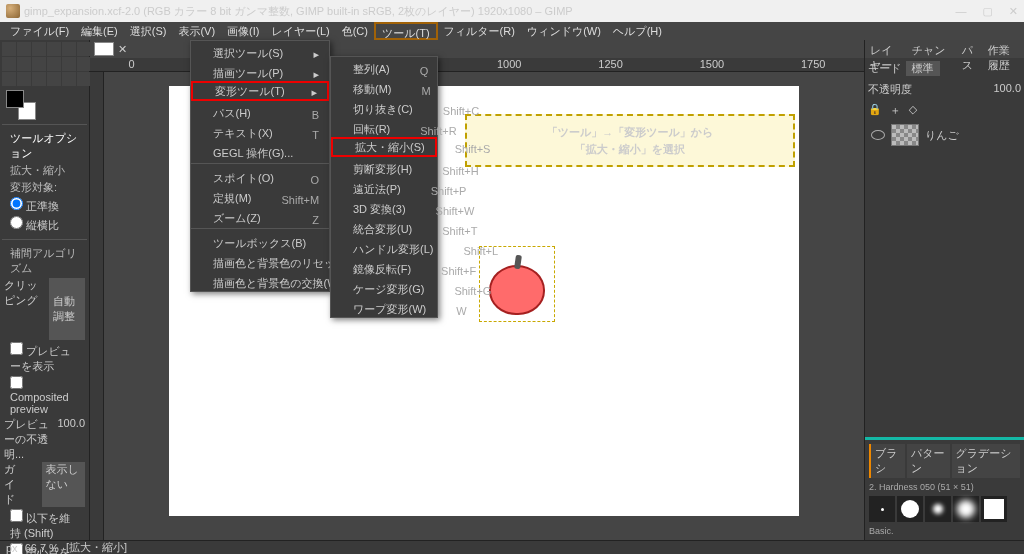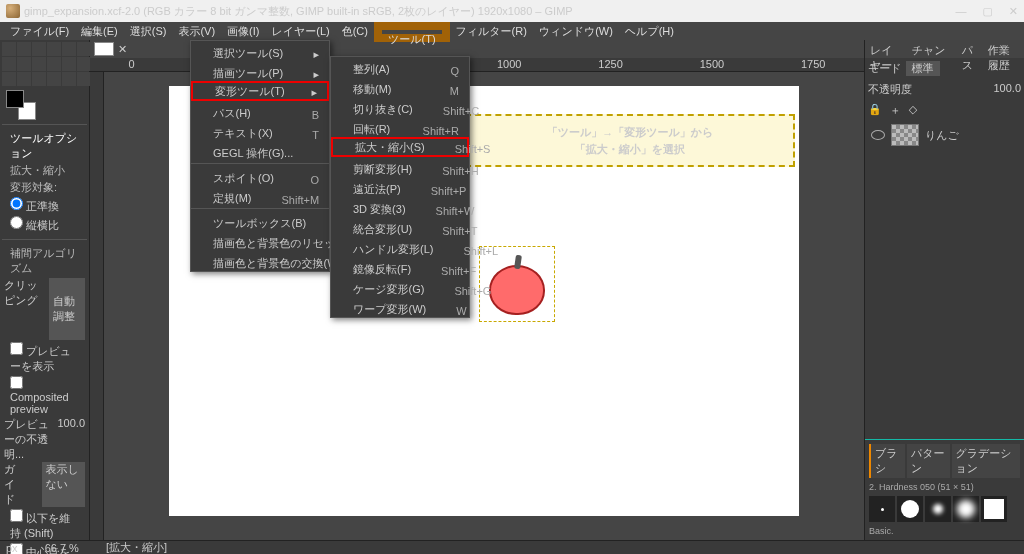--- a/index.html
+++ b/index.html
@@ -2,21 +2,21 @@
 <html><head>
 <meta charset="utf-8">
 <style>
 *{margin:0;padding:0;box-sizing:border-box;font-family:"MS Gothic","Meiryo",sans-serif;font-size:11px;color:#ccc}
 body{background:#454545;width:1024px;height:554px;overflow:hidden;position:relative}
 .titlebar{height:22px;background:#f0f0f0;display:flex;align-items:center;padding:0 6px;color:#333}
 .titlebar .icon{width:14px;height:14px;margin-right:4px;background:radial-gradient(circle at 30% 30%,#d6af7a,#8b6534);border-radius:2px}
 .title-controls{margin-left:auto;display:flex;gap:16px;color:#555}
 .menubar{height:18px;background:#454545;display:flex;padding-left:4px}
 .menubar span{padding:2px 6px;color:#ddd}
-.tools-highlight{border:8px solid #a16207;padding:0 4px}
+.tools-highlight{border:2px solid #a16207;padding:0 4px}
 .workspace{display:flex;height:calc(100% - 54px)}
 .left-panel{width:90px;background:#3a3a3a;border-right:1px solid #222;padding:2px}
 .toolbox{display:grid;grid-template-columns:repeat(6,14px);gap:1px;margin-bottom:4px}
 .tool{height:14px;background:#444}
 .fgbg{position:relative;width:30px;height:30px;margin:4px}
 .fgbg .fg,.fgbg .bg{width:18px;height:18px;position:absolute;border:1px solid #888}
 .fgbg .bg{right:0;bottom:0;background:#fff}
 .fgbg .fg{left:0;top:0;background:#000}
 .opt-section{border-top:1px solid #555;padding:4px 2px;font-size:9px}
 .opt-section label{display:block;margin:2px 6px;color:#bbb}
@@ -32,35 +32,35 @@
 .apple{width:56px;height:50px;background:#ff6b6b;border:2px solid #a52020;border-radius:50% 50% 48% 48%;margin:18px auto 0;position:relative}
 .apple:before{content:'';position:absolute;top:-12px;left:24px;width:6px;height:14px;background:#555;border-radius:2px;transform:rotate(8deg)}
 .annotation{position:absolute;right:4px;top:28px;width:330px;border:2px dashed #c0a000;background:#fdf8d8;color:#003a8c;font-size:17px;font-weight:bold;text-align:center;padding:8px 4px;line-height:1.5}
 .menu{position:absolute;background:#3a3a3a;border:1px solid #555;box-shadow:2px 2px 6px rgba(0,0,0,.5);z-index:20}
 .menu-row{display:flex;align-items:flex-end;height:20px;padding:0 10px 0 22px;color:#ddd;white-space:nowrap;position:relative}
 .menu-row .sc{margin-left:auto;padding-left:30px;color:#aaa}
 .menu-row .ar{margin-left:auto;padding-left:20px}
 .menu-sep{height:1px;background:#555;margin:2px 0}
 .menu-hl{border:2px solid #e00}
 .menu1{left:190px;top:40px;width:140px}
-.menu2{left:330px;top:56px;width:140px}
+.menu2{left:330px;top:56px;width:108px}
 .right-panel{width:160px;background:#3a3a3a;border-left:1px solid #222;display:flex;flex-direction:column}
 .rp-tabs{height:18px;display:flex;background:#333;font-size:9px}
 .rp-tabs span{padding:3px 5px;background:#444}
 .mode-row{display:flex;padding:3px;gap:4px;font-size:9px}
 .layer-item{display:flex;align-items:center;gap:6px;padding:3px 6px}
 .eye{width:14px;height:10px;border:1px solid #aaa;border-radius:50%}
 .layer-thumb{width:28px;height:22px;background:repeating-conic-gradient(#888 0 25%,#bbb 0 50%) 0 0/8px 8px;border:1px solid #777}
-.brush-section{margin-top:auto;padding:4px;border-top:1px solid #14b8a6}
+.brush-section{margin-top:auto;padding:4px;border-top:3px solid #14b8a6}
 .brush-tabs{display:flex;gap:2px;font-size:9px;margin-bottom:4px}
 .brush-tabs span{padding:2px 4px;background:#444}
 .brush-row{display:flex;gap:2px;margin:4px 0}
 .brush{width:26px;height:26px;background:#222;display:flex;align-items:center;justify-content:center}
 .brush .b{background:#fff;border-radius:50%}
-.statusbar{height:14px;background:#3a3a3a;border-top:1px solid #222;display:flex;align-items:center;padding:0 6px;font-size:9px;color:#aaa;gap:27px}
+.statusbar{height:14px;background:#3a3a3a;border-top:1px solid #222;display:flex;align-items:center;padding:0 6px;font-size:9px;color:#aaa;gap:7px}
 </style>
 </head>
 <body>
 
 <div class="titlebar">
   <span class="icon"></span>
   <span>gimp_expansion.xcf-2.0 (RGB カラー 8 bit ガンマ整数, GIMP built-in sRGB, 2枚のレイヤー) 1920x1080 – GIMP</span>
   <div class="title-controls">
     <span>—</span>
     <span>▢</span>
@@ -255,20 +255,24 @@
     </div>
     <div class="menu-sep"></div>
     <div class="menu-row">
       <span>スポイト(O)</span>
       <span class="sc">O</span>
     </div>
     <div class="menu-row">
       <span>定規(M)</span>
       <span class="sc">Shift+M</span>
     </div>
+    <div class="menu-row">
+      <span>ズーム(Z)</span>
+      <span class="sc">Z</span>
+    </div>
     <div class="menu-sep"></div>
     <div class="menu-row">
       <span>ツールボックス(B)</span>
       <span class="sc">Ctrl+B</span>
     </div>
     <div class="menu-row">
       <span>描画色と背景色のリセット(D)</span>
       <span class="sc">D</span>
     </div>
     <div class="menu-row">

